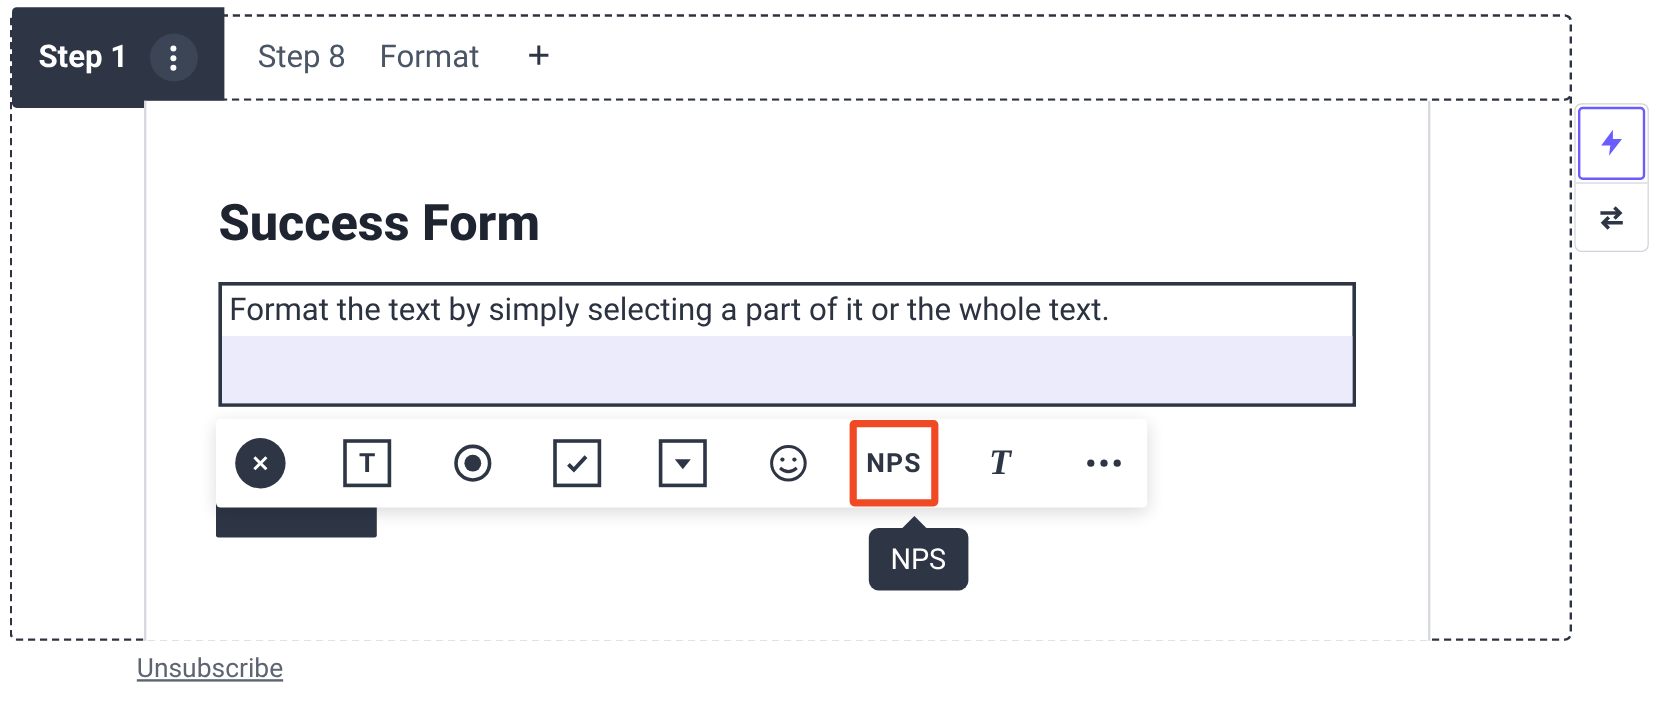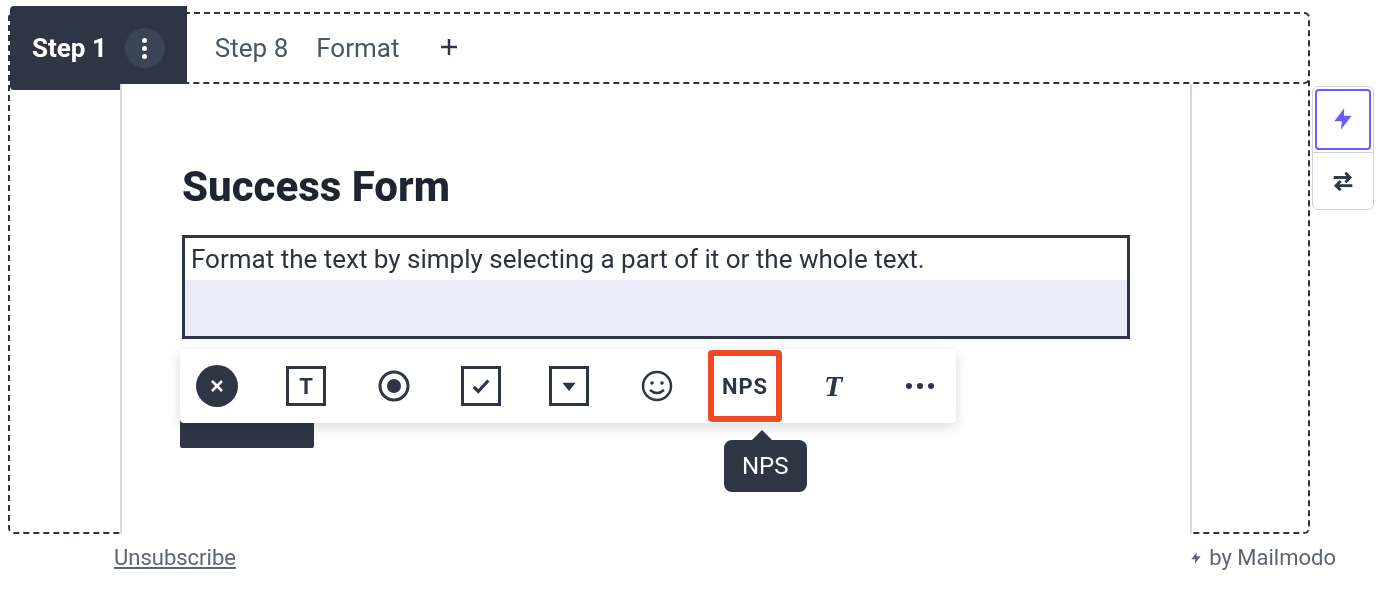--- a/index.html
+++ b/index.html
@@ -317,19 +317,13 @@
         <line x1="4" y1="9" x2="18" y2="9"></line>
         <polyline points="14,5 18,9 14,13" fill="none"></polyline>
         <line x1="20" y1="16" x2="6" y2="16"></line>
         <polyline points="10,12 6,16 10,20" fill="none"></polyline>
       </svg>
   </div>
 </div>
 
 <div class="footer">
   <span class="unsub">Unsubscribe</span>
-  <span class="credit">
-    <svg width="14" height="14" viewBox="0 0 24 24" fill="#5e6572">
-        <polygon points="13,2 4,14 11,14 10,22 20,9 13,9"></polygon>
-      </svg>
-    <span>by Mailmodo</span>
-  </span>
 </div>
 
 </body></html>

